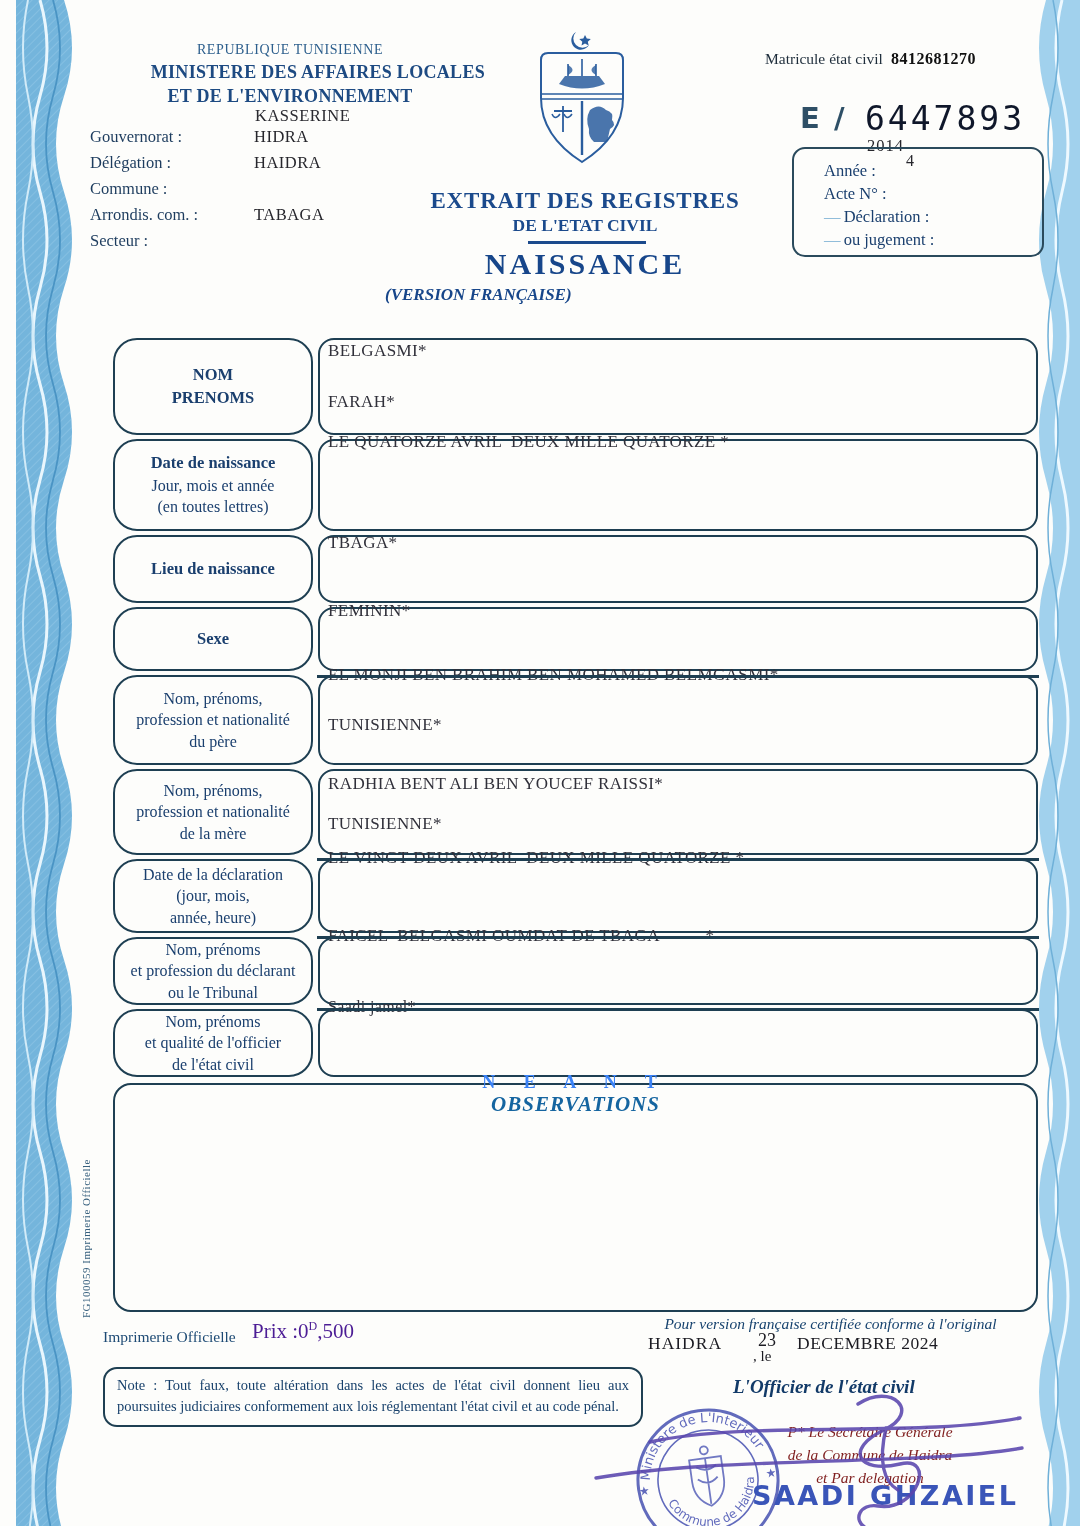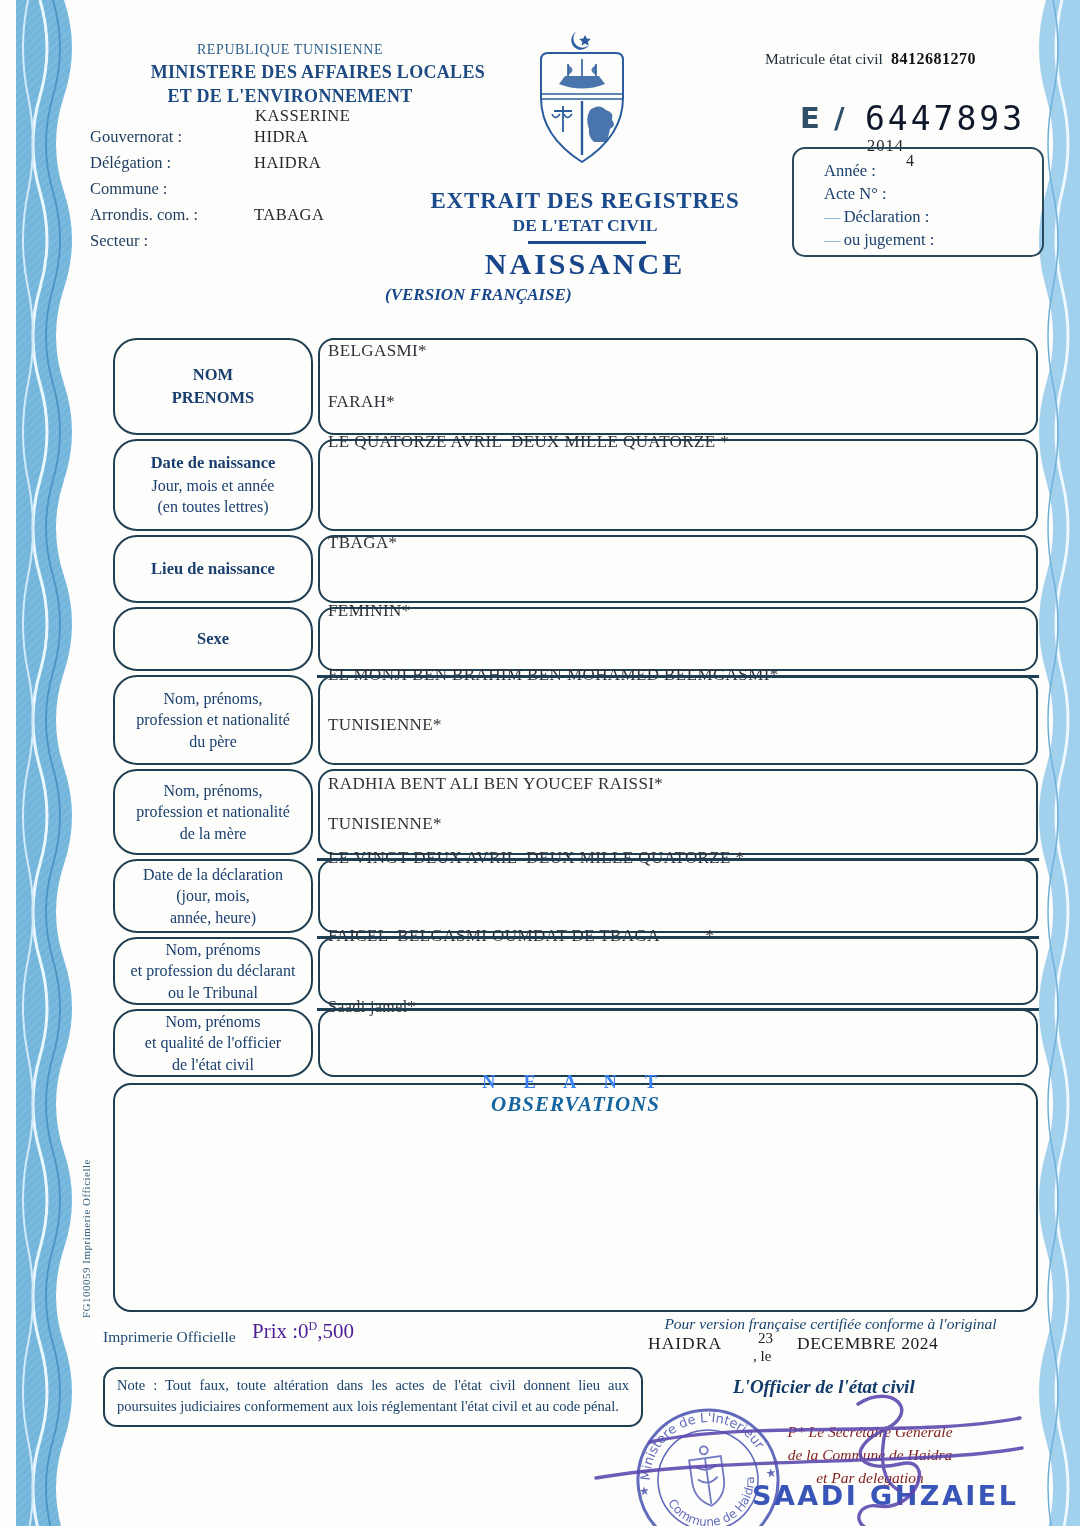--- a/index.html
+++ b/index.html
@@ -48,21 +48,21 @@
   .obsbox{position:relative; border:2.5px solid #1e3f52; border-radius:18px; height:225px; margin-top:6px;}
   .neant{position:absolute; top:-13px; left:0; right:0; text-align:center; letter-spacing:12px; font-size:18px; font-weight:bold; color:#3b82f6; z-index:2;}
   .obstitle{position:absolute; top:7px; left:0; right:0; text-align:center; font-size:21px; font-weight:bold; font-style:italic; color:#1565a0; letter-spacing:1px;}
   
   .imprim{left:103px; top:1328px; font-size:15.5px; color:#1d4a74;}
   .prix{left:252px; top:1319px; font-size:21px; color:#4c1d95;}
   .prix sup{font-size:12px;}
   .cert{left:623px; top:1315px; width:415px; text-align:center; font-style:italic; font-size:15.5px; color:#16426e;}
   .place{left:648px; top:1333px; font-size:17.5px; color:#1b1b22; letter-spacing:1px;}
   .leword{left:753px; top:1348px; font-size:15px; color:#1b1b22;}
-  .dday{left:758px; top:1330px; font-size:15px; color:#1b1b22;}
+  .dday{left:758px; top:1330px; font-size:18px; color:#1b1b22;}
   .myear{left:797px; top:1333px; font-size:17.5px; color:#1b1b22; letter-spacing:.5px;}
   .notebox{left:103px; top:1367px; width:512px; border:2.5px solid #1e3f52; border-radius:14px; padding:6px 12px 8px 12px; font-size:14.5px; color:#17406b; line-height:1.45; text-align:justify;}
   .offtitle{left:733px; top:1376px; font-size:19px; font-weight:bold; font-style:italic; color:#123a68;}
   .stamplines{left:735px; top:1420px; width:270px; text-align:center; font-style:italic; font-size:15.5px; color:#7f1d1d; line-height:23px; z-index:4;}
   .offname{left:752px; top:1480px; font-family:"DejaVu Sans", sans-serif; font-size:27px; font-weight:bold; color:#3a55b8; letter-spacing:2.5px; z-index:4;}
   .roundstamp{left:628px; top:1400px; transform:rotate(-8deg); opacity:.85; z-index:3;}
   .sig{left:590px; top:1386px; z-index:5;}
   .sidetext{left:80px; top:1148px; height:170px; writing-mode:vertical-rl; transform:rotate(180deg); font-size:11px; color:#37607e; letter-spacing:.5px;}
   .bandL{left:6px; top:0;}
   .bandR{right:0; top:0;}

